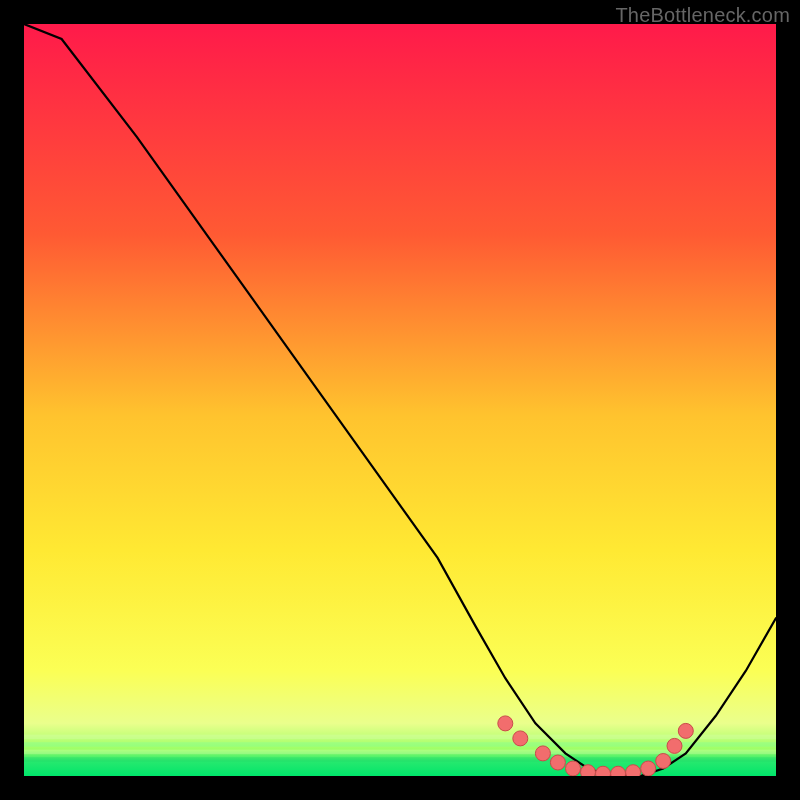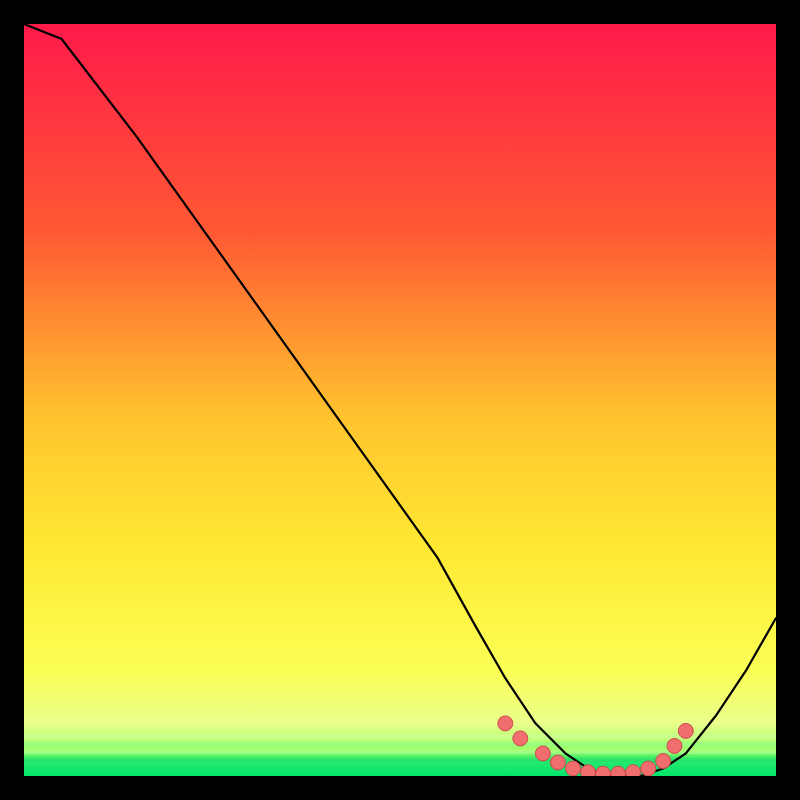--- a/index.html
+++ b/index.html
@@ -97,13 +97,14 @@
           <circle cx="609.1" cy="748.2" r="7.5" fill="#f26d6d" stroke="#c94a4a" stroke-width="1"></circle>
           <circle cx="624.2" cy="744.5" r="7.5" fill="#f26d6d" stroke="#c94a4a" stroke-width="1"></circle>
           <circle cx="639.2" cy="737.0" r="7.5" fill="#f26d6d" stroke="#c94a4a" stroke-width="1"></circle>
           <circle cx="650.5" cy="721.9" r="7.5" fill="#f26d6d" stroke="#c94a4a" stroke-width="1"></circle>
           <circle cx="661.8" cy="706.9" r="7.5" fill="#f26d6d" stroke="#c94a4a" stroke-width="1"></circle>
         </g>
     </svg>
 
   </div>
 
+  <div class="watermark">TheBottleneck.com</div>
 </div>
 
 </body></html>

